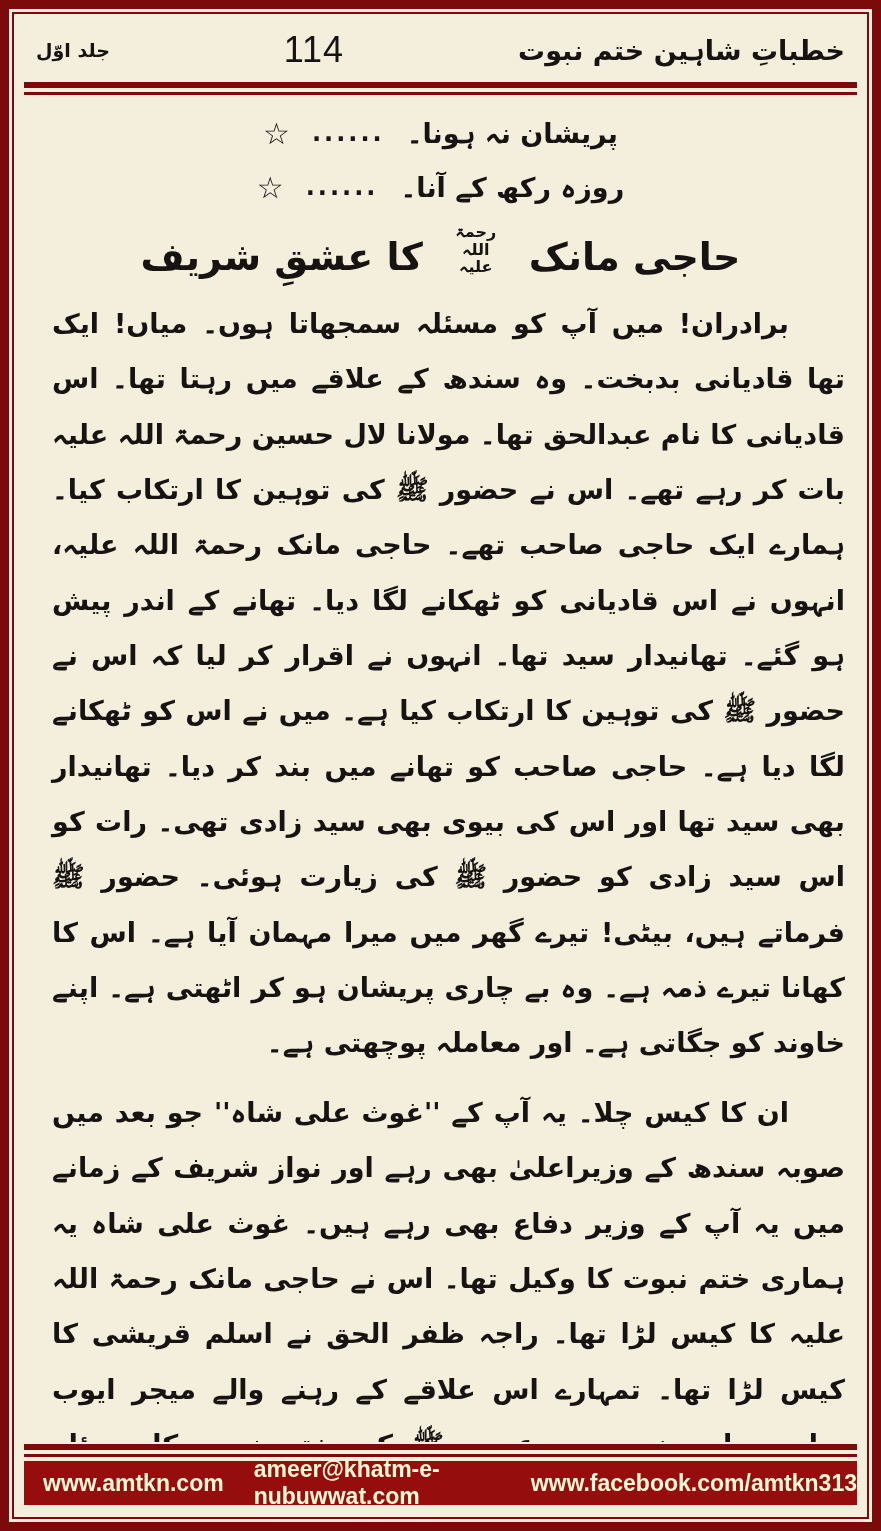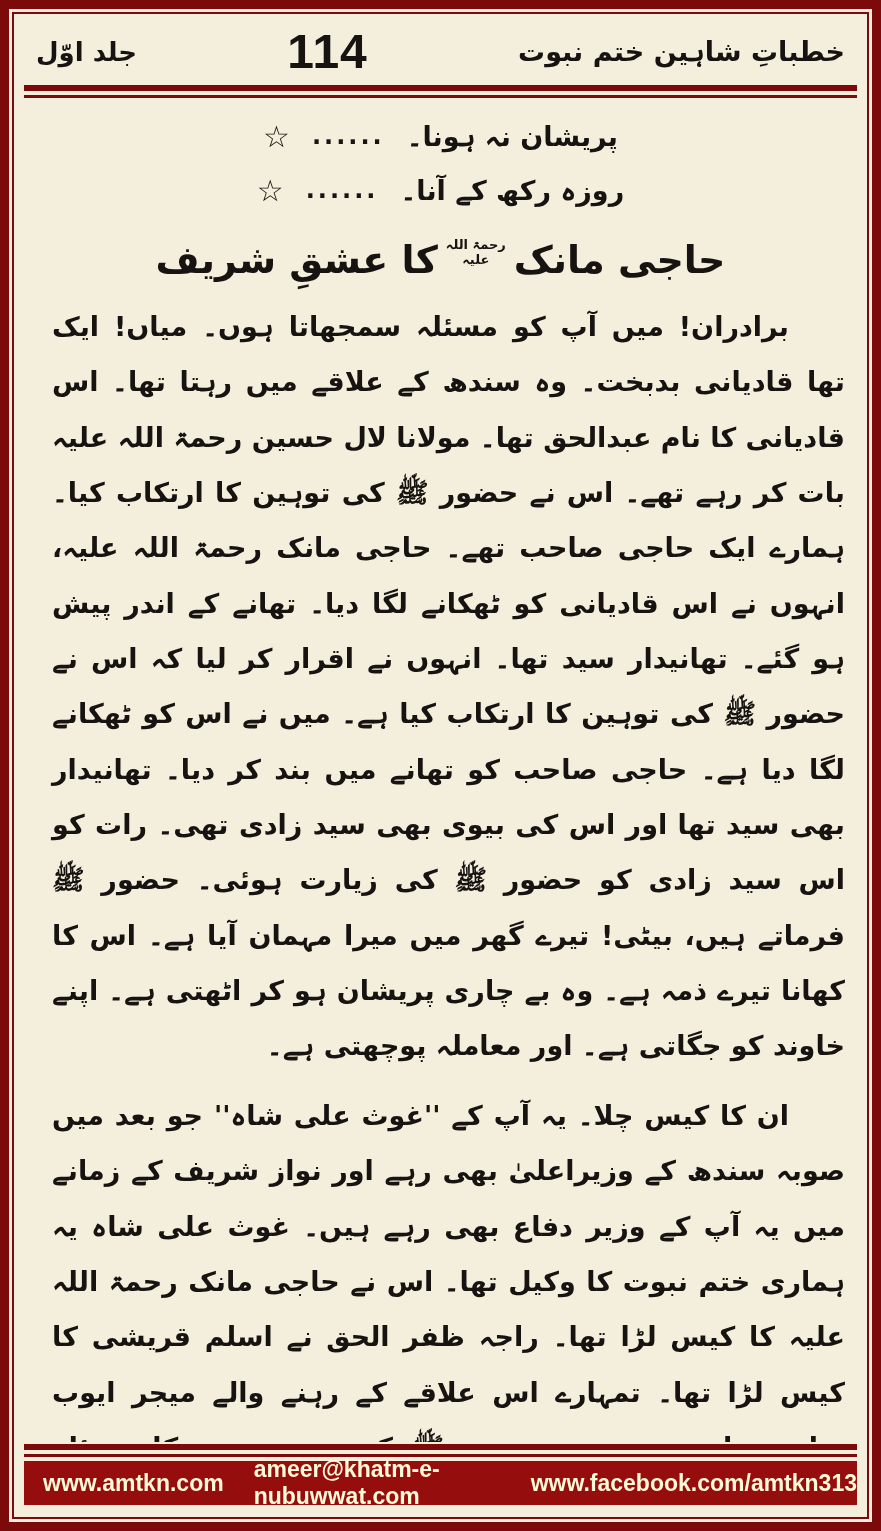--- a/index.html
+++ b/index.html
@@ -23,23 +23,23 @@
   }
   .inner{
     position:absolute;inset:5px;display:flex;flex-direction:column;
     box-sizing:border-box;padding:4px 8px 8px 8px;
   }
   
   .header{
     display:flex;align-items:center;justify-content:space-between;
     padding:6px 14px 4px 14px;min-height:52px;
   }
-  .vol{font-weight:bold;font-size:26px;}
+  .vol{font-weight:bold;font-size:19px;}
   .pagenum{
-    font-family:"Liberation Sans",sans-serif;font-weight:bold;font-size:48px;
+    font-family:"Liberation Sans",sans-serif;font-weight:normal;font-size:36px;
     letter-spacing:1px;
   }
   .title{font-weight:bold;font-size:27px;}
   .double-rule{
     height:4px;border-top:6px solid var(--maroon);
     border-bottom:3px solid var(--maroon);margin:2px 2px;
   }
   
   .content{
     flex:1;overflow:hidden;padding:10px 14px 0 14px;
@@ -51,22 +51,22 @@
   }
   .star{font-size:30px;line-height:1;}
   .dots{letter-spacing:3px;font-size:24px;}
   .btext{font-size:27px;}
   .iftari{margin:8px 0 4px 0;text-align:right;}
   .heading{
     margin:14px 0 10px 0;text-align:center;font-size:38px;line-height:1.5;
     font-weight:bold;
   }
   .honorific{
-    display:inline-block;font-size:13px;line-height:1.1;max-width:64px;
-    vertical-align:middle;transform:translateY(-10px);margin:0 6px;
+    display:inline-block;font-size:16px;line-height:1.1;max-width:64px;
+    vertical-align:middle;transform:translateY(-10px);margin:0 21px;
     white-space:normal;
   }
   .para{margin:0 0 14px 16px;text-align:justify;}
   .para.indent{text-indent:56px;}
   
   .footer-bar{
     background:var(--bar);
     height:44px;margin:2px 2px 4px 2px;
     display:flex;align-items:center;justify-content:center;gap:30px;
     font-family:"Liberation Sans",sans-serif;font-weight:bold;font-size:23px;

